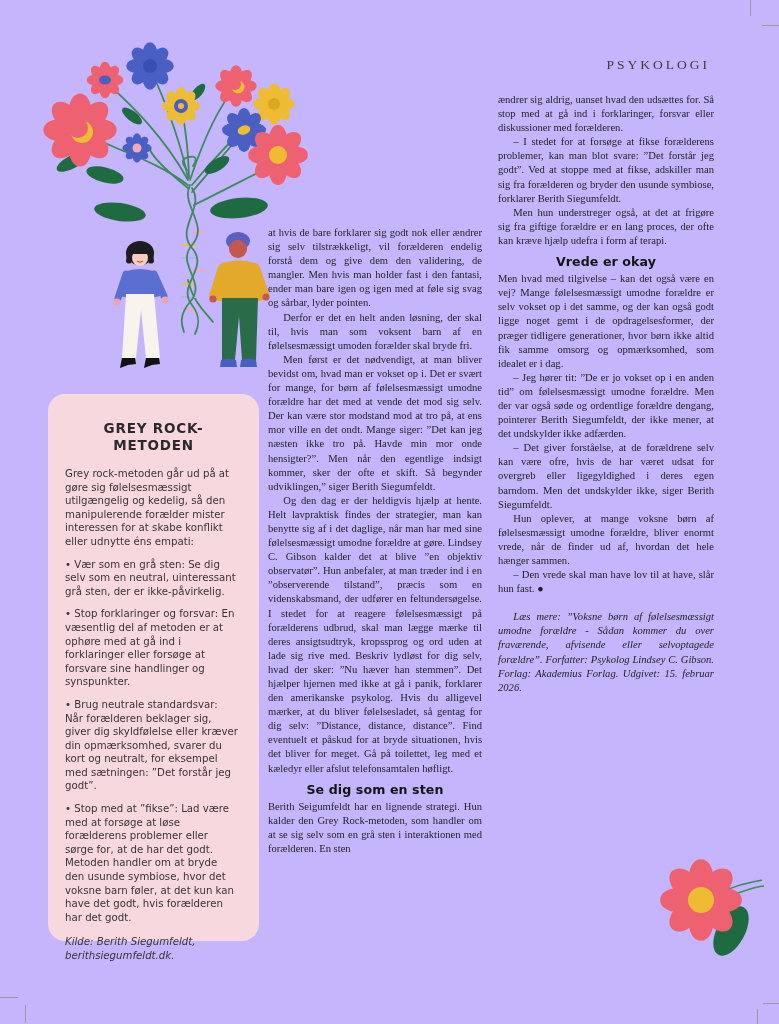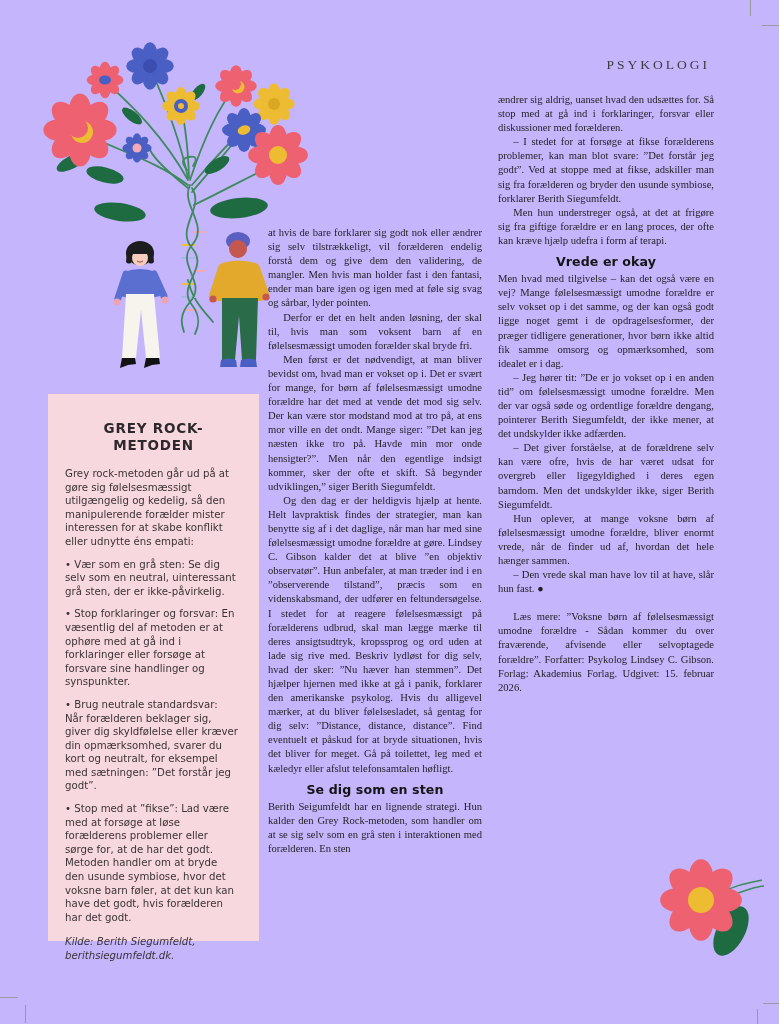--- a/index.html
+++ b/index.html
@@ -39,29 +39,29 @@
   .col{position:absolute;text-align:justify;font-size:10.6px;line-height:14.1px;}
   .col1{left:268px;top:226px;width:214px;}
   .col2{left:498px;top:93px;width:216px;}
   .para{margin:0;text-indent:1.45em;}
   .para.cont{text-indent:0;}
   .subhead{
     font-family:"DejaVu Sans","Liberation Sans",sans-serif;
     font-size:12.6px;font-weight:bold;letter-spacing:.1px;
     margin:7px 0 3px 0;text-align:center;color:#141414;
   }
-  .readmore{margin:14px 0 0 0;text-indent:1.45em;}
+  .readmore{margin:14px 0 0 0;font-style:italic;text-indent:1.45em;}
 
   
   .infobox{
     position:absolute;left:48px;top:394px;width:211px;height:547px;
     background:var(--infobox-bg);box-sizing:border-box;
     padding:26px 17px 20px 17px;
     font-family:"DejaVu Sans","Liberation Sans",sans-serif;
-    color:#3a3337;font-size:10.2px;line-height:13.6px;
+    color:#3a3337;font-size:10.2px;line-height:13.6px;border-radius:17px;
   }
   .infobox h2{
     margin:0 0 13px 0;text-align:center;white-space:pre-line;
     font-size:13.5px;line-height:17px;font-weight:600;letter-spacing:.8px;color:#2c282b;
   }
   .infobox p{margin:0 4px 9px 0;}
   .infobox .bullet::before{content:"\2022\00a0";}
   .infobox .source{margin-top:11px;font-style:italic;}
 
   

